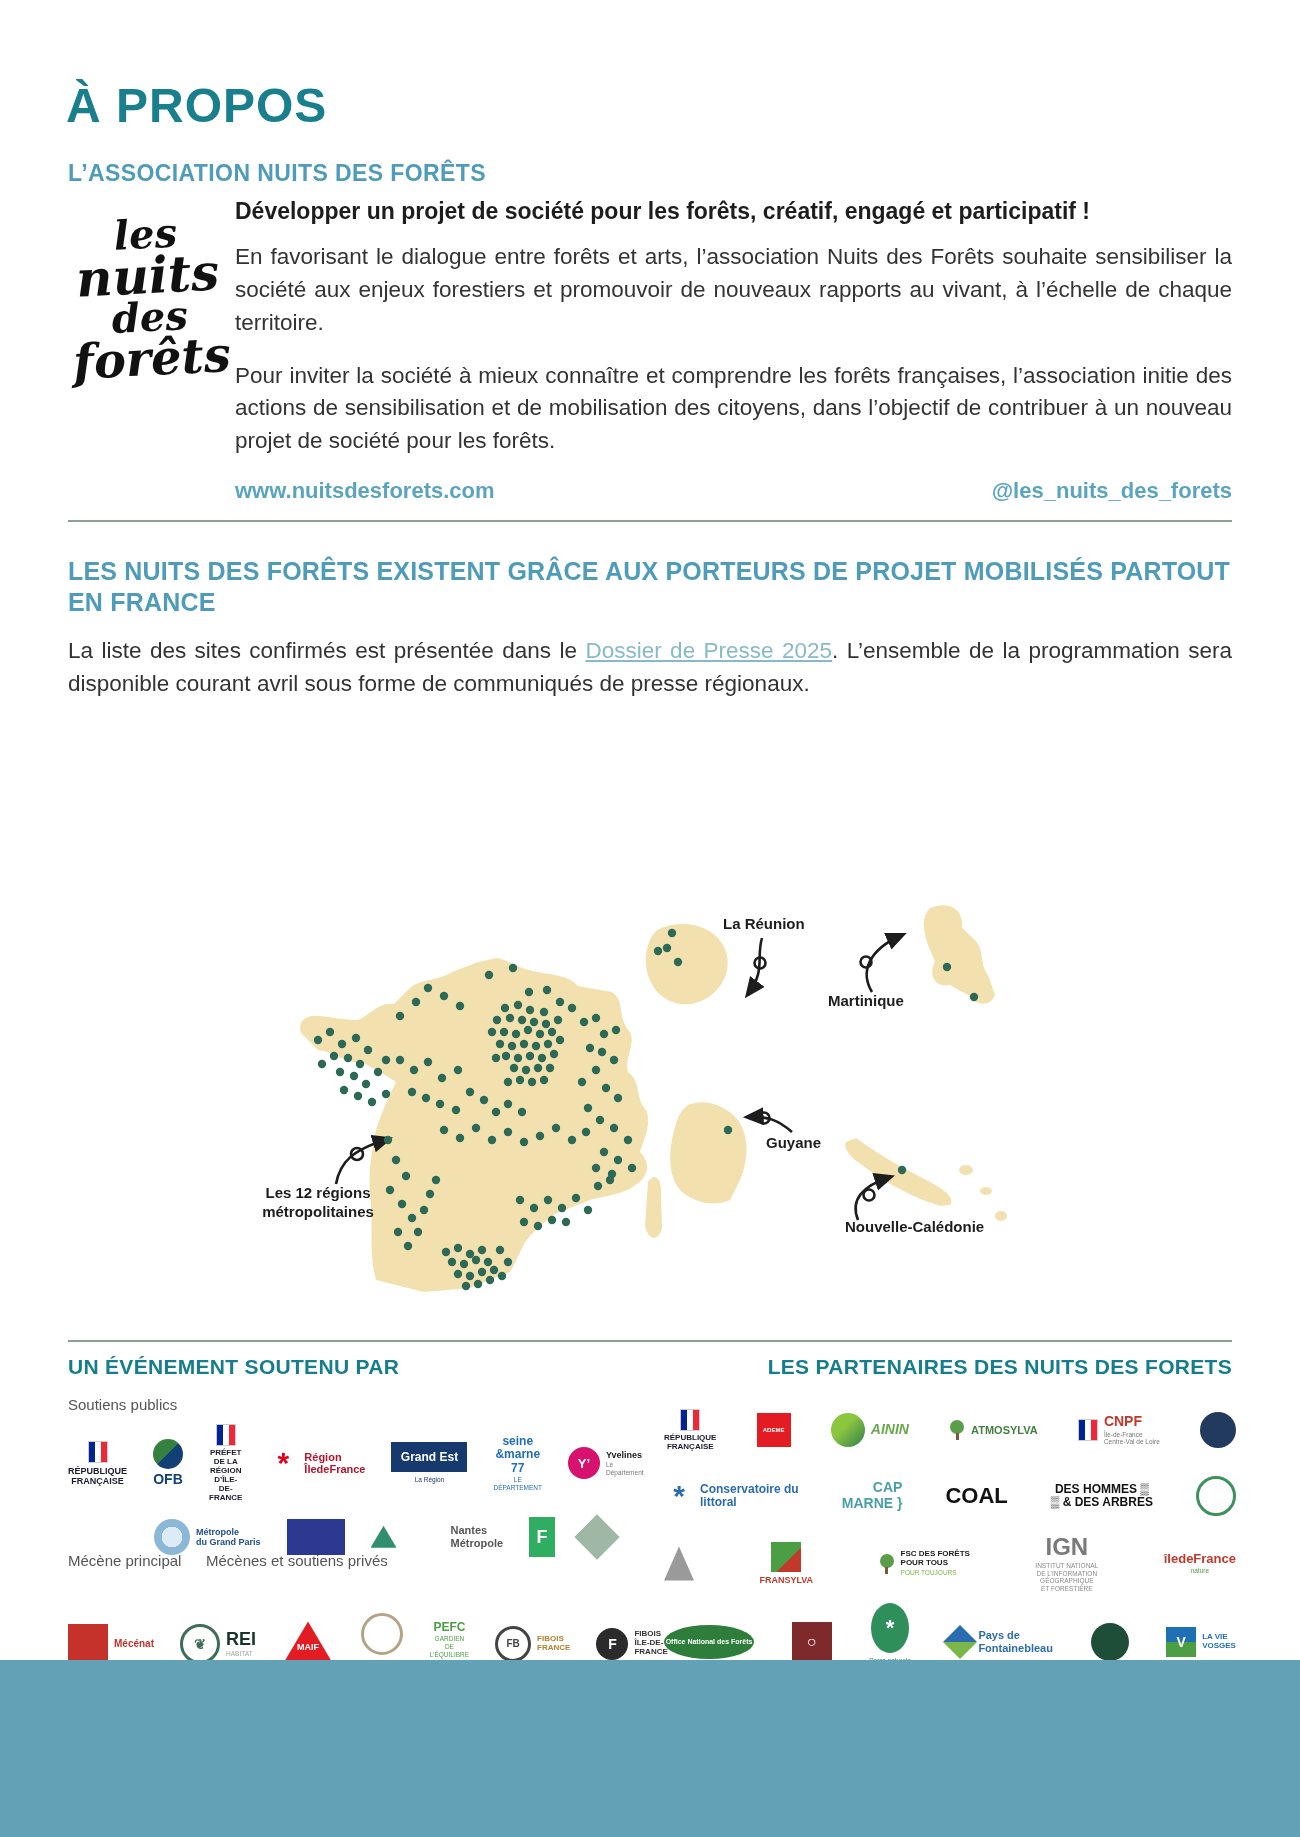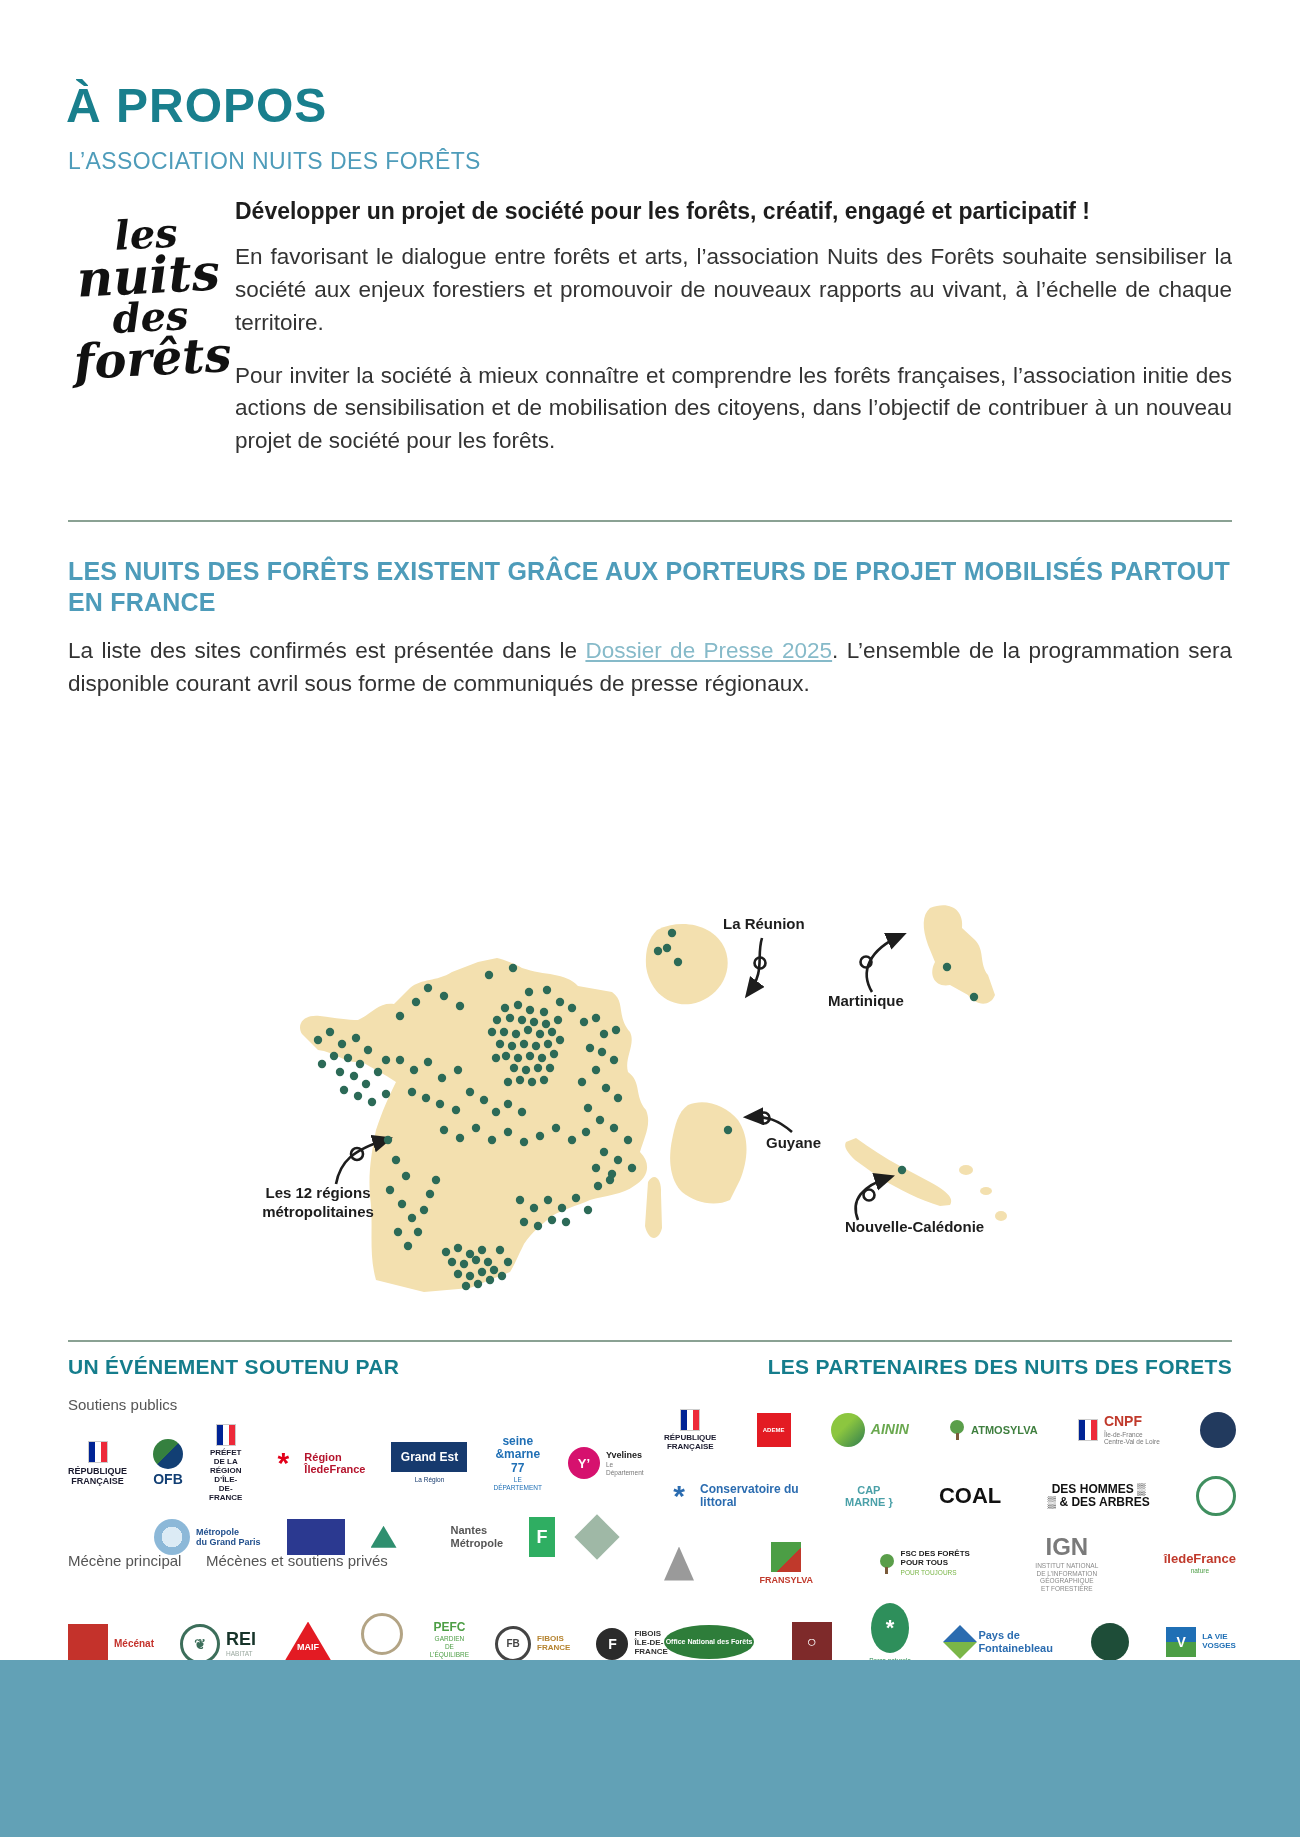--- a/index.html
+++ b/index.html
@@ -6,21 +6,21 @@
   .page{position:relative;width:1300px;height:1837px;background:#ffffff;overflow:hidden;
         font-family:"Liberation Sans",sans-serif;color:#2e2e2e;margin:0 auto;}
   
   .topbar{position:absolute;left:0;top:0;width:1300px;height:67px;background:#62a1b6;
           display:flex;align-items:center;justify-content:space-between;padding:0 68px;box-sizing:border-box;}
   .topbar .bar-text{color:#ffffff;font-size:23px;font-weight:bold;letter-spacing:.5px;}
   .topbar .bar-right{font-weight:normal;}
   .botbar{position:absolute;left:0;top:1660px;width:1300px;height:177px;background:#62a1b6;}
   
   .h1{position:absolute;left:66px;top:78px;font-size:48px;font-weight:800;color:#197f8d;letter-spacing:1px;}
-  .h2{position:absolute;left:68px;top:148px;font-size:23px;font-weight:normal;color:#4e9cba;letter-spacing:.4px;}
+  .h2{position:absolute;left:68px;top:160px;font-size:23px;font-weight:bold;color:#4e9cba;letter-spacing:.4px;}
   .intro{position:absolute;left:68px;top:198px;width:1164px;display:flex;}
   .script-logo{width:167px;flex:none;padding-top:18px;transform:rotate(-3deg);
                font-family:"DejaVu Serif",serif;font-style:italic;font-weight:bold;color:#111;
                text-align:center;line-height:.92;}
   .script-logo .sl1{font-size:40px;}
   .script-logo .sl2{font-size:50px;}
   .script-logo .sl3{font-size:40px;}
   .script-logo .sl4{font-size:48px;}
   .intro-text{flex:1;padding-left:0px;}
   .lead{font-size:23px;font-weight:bold;color:#1d1d1d;margin:0 0 16px 0;}
@@ -85,20 +85,24 @@
     <div class="script-logo">
       <div class="sl1">les</div>
       <div class="sl2">nuits</div>
       <div class="sl3">des</div>
       <div class="sl4">forêts</div>
     </div>
     <div class="intro-text">
       <p class="lead">Développer un projet de société pour les forêts, créatif, engagé et participatif !</p>
       <p class="para">En favorisant le dialogue entre forêts et arts, l’association Nuits des Forêts souhaite sensibiliser la société aux enjeux forestiers et promouvoir de nouveaux rapports au vivant, à l’échelle de chaque territoire.</p>
       <p class="para">Pour inviter la société à mieux connaître et comprendre les forêts françaises, l’association initie des actions de sensibilisation et de mobilisation des citoyens, dans l’objectif de contribuer à un nouveau projet de société pour les forêts.</p>
+      <div class="links-row">
+        <a class="tlink" href="#">www.nuitsdesforets.com</a>
+        <a class="tlink" href="#">@les_nuits_des_forets</a>
+      </div>
     </div>
   </div>
 
   <div class="divider d1"></div>
 
   <div class="sect2">
     <div class="h3">LES NUITS DES FORÊTS EXISTENT GRÂCE AUX  PORTEURS DE PROJET MOBILISÉS PARTOUT EN FRANCE</div>
     <p class="para"><span>La liste des sites confirmés est présentée dans le </span><a class="inlink" href="#">Dossier de Presse 2025</a><span>. L’ensemble de la programmation sera disponible courant avril sous forme de communiqués de presse régionaux.</span></p>
   </div>
 
@@ -502,21 +506,21 @@
     <div class="lrow" id="rrow2">
         <div class="logo-tile h">
           <div class="lg-icon i-ast" style="width: 30px; height: 30px; color: rgb(43, 108, 176); font-size: 30px;">*</div>
           <div>
             <div class="lt-text" style="color: rgb(43, 108, 176); font-size: 12px;">Conservatoire du
 littoral</div>
           </div>
         </div>
         <div class="logo-tile">
           <div>
-            <div class="lt-text" style="color: rgb(74, 160, 168); font-size: 11px;">CAP
+            <div class="lt-text" style="color: rgb(74, 160, 168); font-size: 14px; text-align: right;">CAP
 MARNE }</div>
           </div>
         </div>
         <div class="logo-tile">
           <div>
             <div class="lt-text" style="color: rgb(17, 17, 17); font-size: 22px;">COAL</div>
           </div>
         </div>
         <div class="logo-tile">
           <div>

